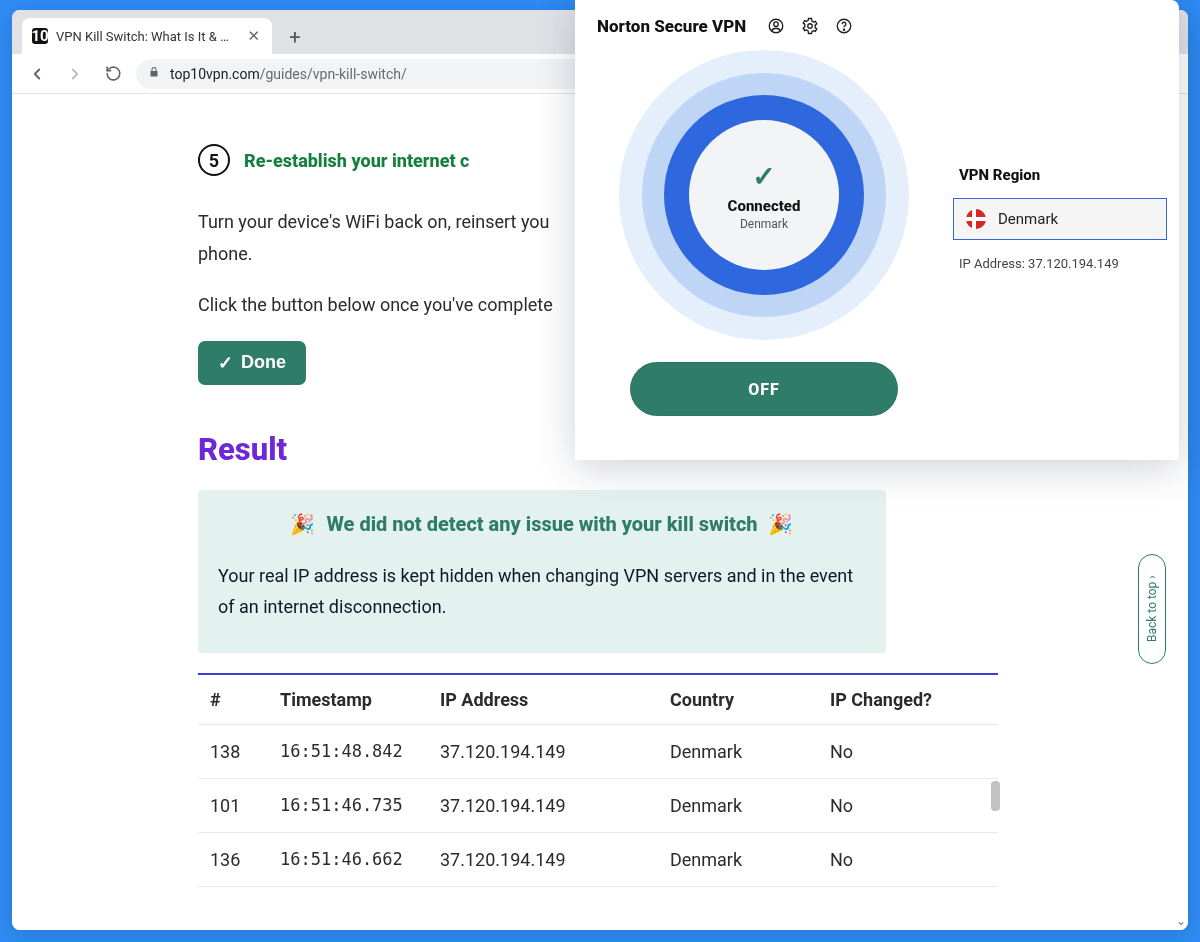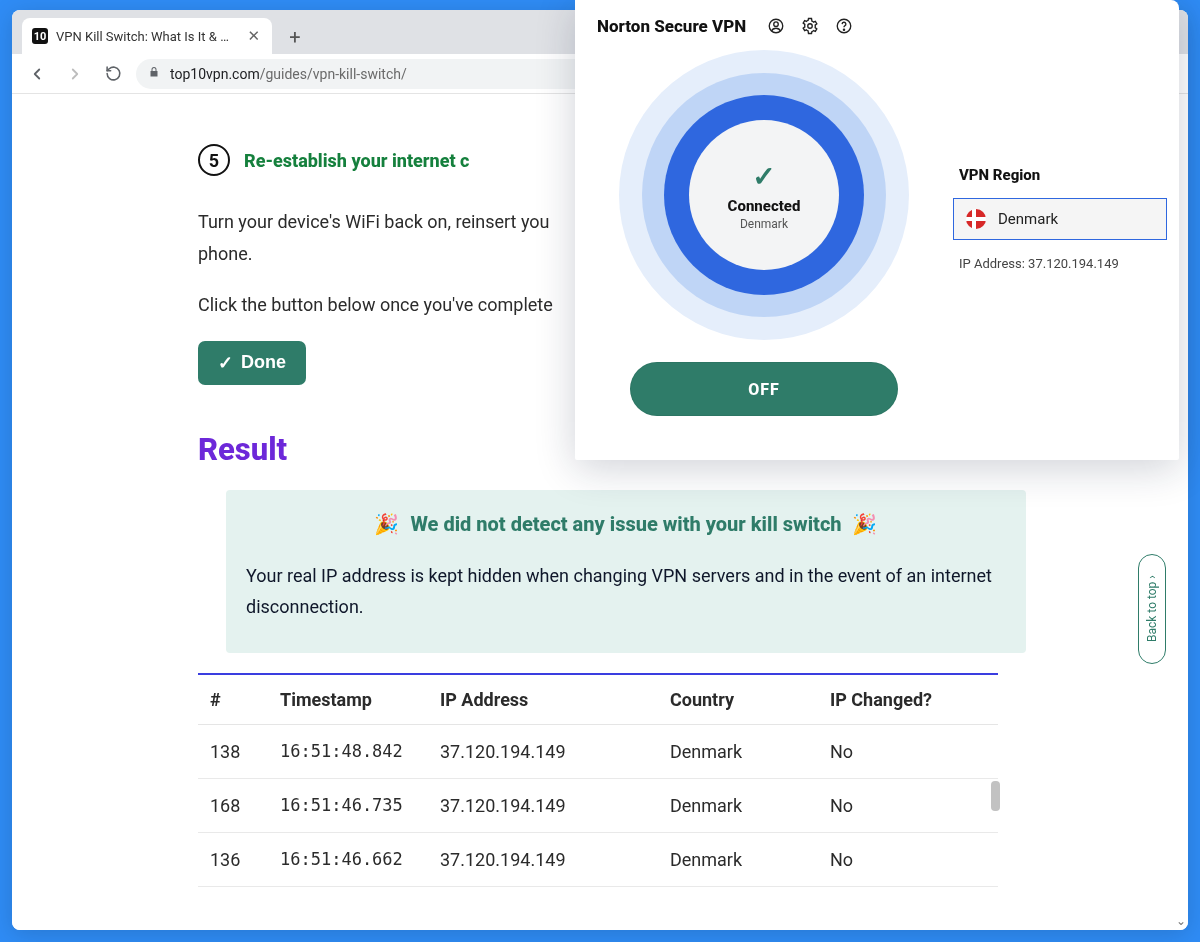--- a/index.html
+++ b/index.html
@@ -43,21 +43,21 @@
     width: 250px;
     font-size: 13px;
     color: #333;
     position: relative;
   }
   .favicon {
     width: 16px;
     height: 16px;
     background: #111;
     color: #fff;
-    font-size: 11px;
+    font-size: 15px;
     font-weight: 700;
     display: flex;
     align-items: center;
     justify-content: center;
     border-radius: 3px;
   }
   .tab-title { flex: 1; white-space: nowrap; overflow: hidden; text-overflow: ellipsis; }
   .tab-close { font-size: 15px; color: #666; cursor: pointer; padding: 0 2px; }
   .new-tab {
     width: 30px; height: 30px; display:flex; align-items:center; justify-content:center;
@@ -133,23 +133,22 @@
     display:flex; align-items: baseline; justify-content: space-between;
     margin-bottom: 22px; width: 810px;
   }
   .result-title { font-size: 31px; font-weight: 800; color: #6d28d9; }
   .restart-link { font-size: 18px; color: #2a3ed8; cursor: pointer; }
 
   .result-banner {
     background: #e4f2ef;
     border-radius: 4px;
     padding: 22px 20px 30px 20px;
-    width: 800px;
+    width: 688px;
     margin-bottom: 20px;
-    margin-left: 28px;
   }
   .banner-title {
     text-align: center; font-size: 20px; font-weight: 800; color: #2f7c69;
     margin-bottom: 24px;
   }
   .emoji { font-size: 20px; margin: 0 6px; }
   .banner-body { font-size: 18px; line-height: 1.75; color: #0f172a; }
 
   .result-table {
     width: 800px;
@@ -381,21 +380,21 @@
         </thead>
         <tbody>
           <tr>
             <td>138</td>
             <td class="mono">16:51:48.842</td>
             <td>37.120.194.149</td>
             <td>Denmark</td>
             <td>No</td>
           </tr>
           <tr>
-            <td>168</td>
+            <td>101</td>
             <td class="mono">16:51:46.735</td>
             <td>37.120.194.149</td>
             <td>Denmark</td>
             <td>No</td>
           </tr>
           <tr>
             <td>136</td>
             <td class="mono">16:51:46.662</td>
             <td>37.120.194.149</td>
             <td>Denmark</td>

